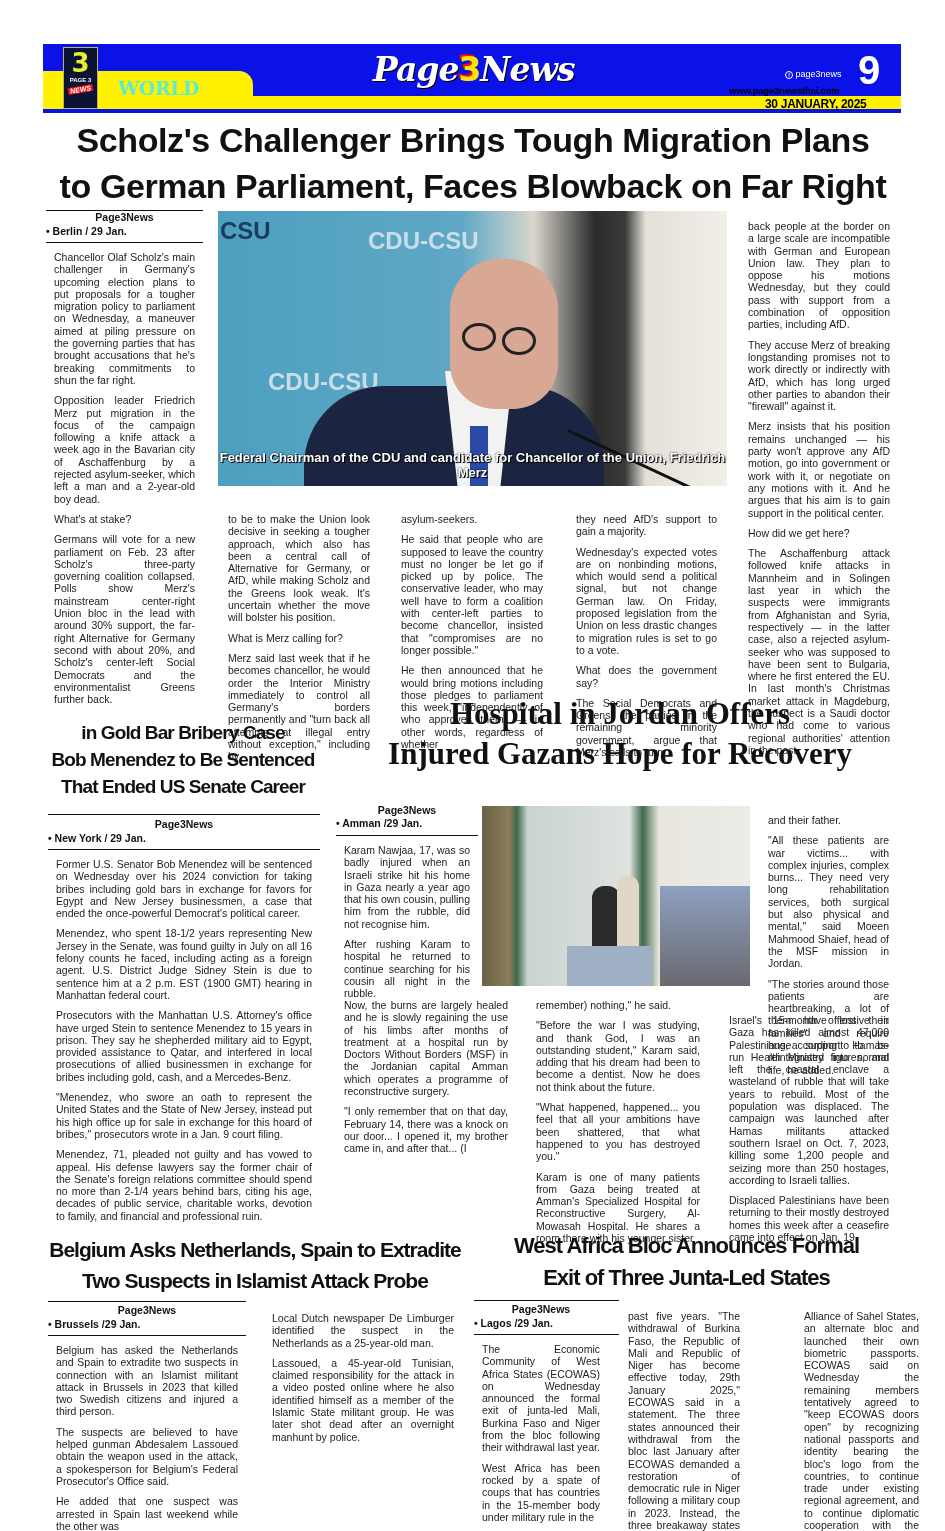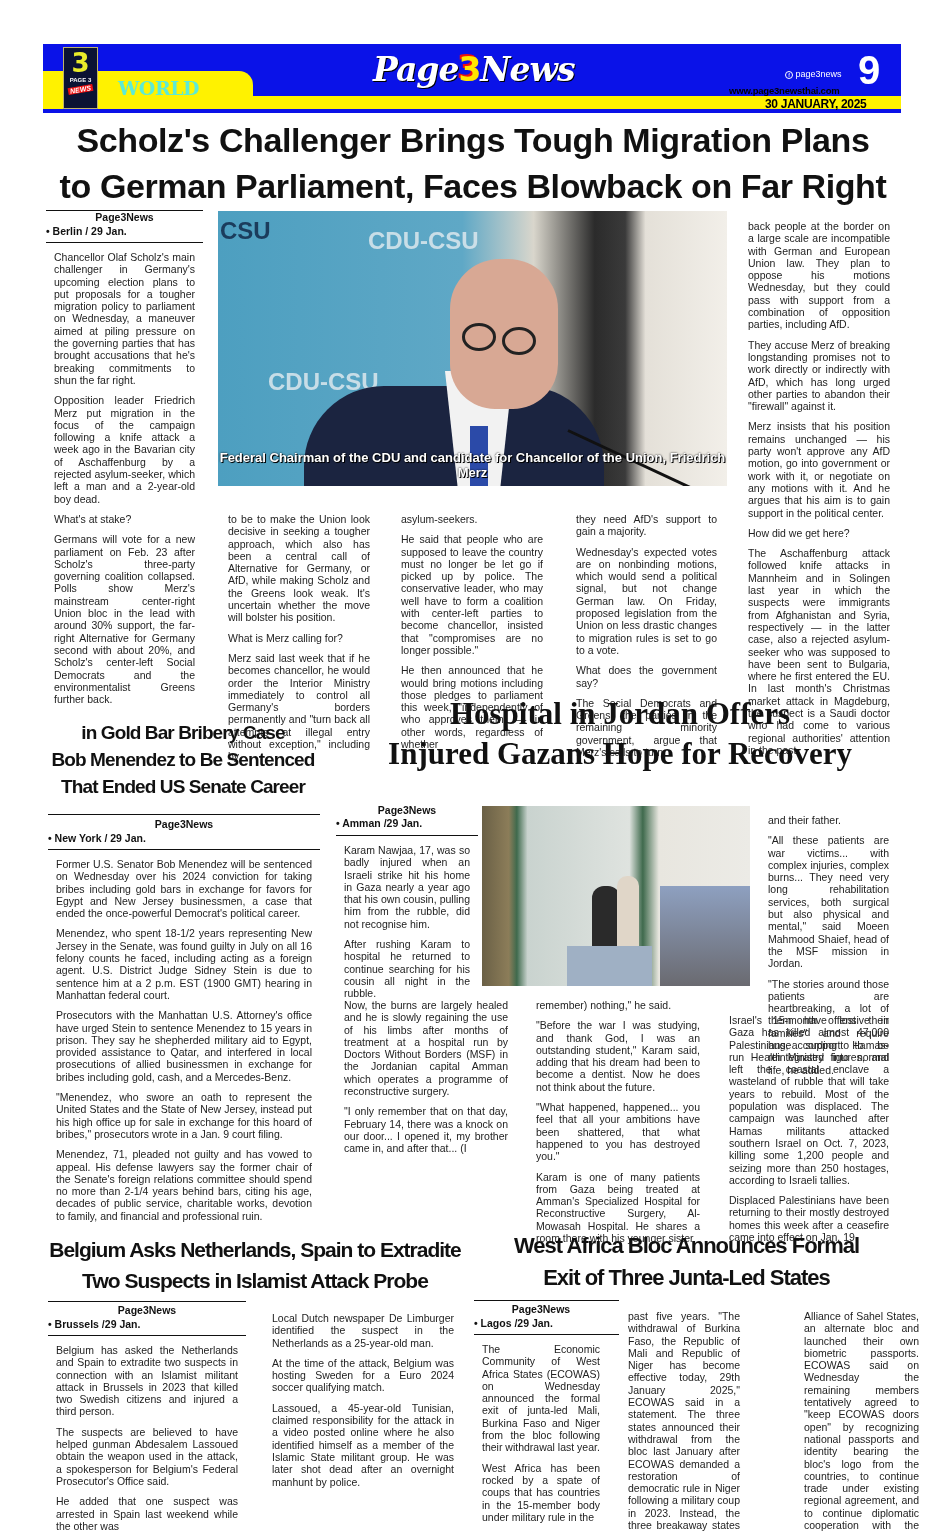--- a/index.html
+++ b/index.html
@@ -194,21 +194,20 @@
   </div>
   <div class="rule" style="margin-top:3px;margin-bottom:7px"></div>
   <div class="txt">
     <p>Belgium has asked the Netherlands and Spain to extradite two suspects in connection with an Islamist militant attack in Brussels in 2023 that killed two Swedish citizens and injured a third person.</p>
     <p>The suspects are believed to have helped gunman Abdesalem Lassoued obtain the weapon used in the attack, a spokesperson for Belgium's Federal Prosecutor's Office said.</p>
     <p>He added that one suspect was arrested in Spain last weekend while the other was</p>
   </div>
 </div>
 <div class="abs txt" style="left:264px;top:1304px;width:198px">
   <p>Local Dutch newspaper De Limburger identified the suspect in the Netherlands as a 25-year-old man.</p>
-  <p>At the time of the attack, Belgium was hosting Sweden for a Euro 2024 soccer qualifying match.</p>
   <p>Lassoued, a 45-year-old Tunisian, claimed responsibility for the attack in a video posted online where he also identified himself as a member of the Islamic State militant group. He was later shot dead after an overnight manhunt by police.</p>
 </div>
 
 <div class="abs" style="left:474px;top:1230px;width:425px;text-align:center;font-weight:bold;font-size:22px;line-height:32px;letter-spacing:-1px;color:#111">
   <div>West Africa Bloc Announces Formal</div>
   <div>Exit of Three Junta-Led States</div>
 </div>
 <div class="abs" style="left:474px;top:1300px;width:134px">
   <div class="rule" style="width:145px"></div>
   <div class="byline" style="padding-top:2px">

